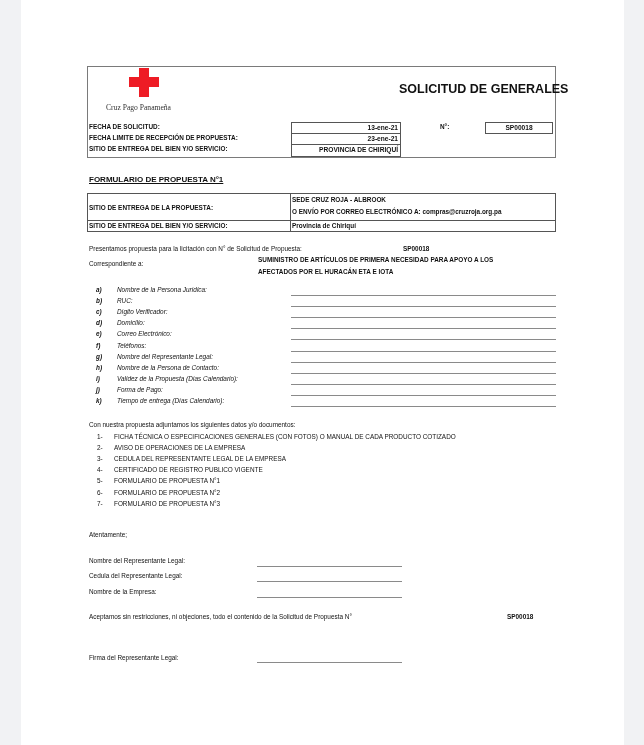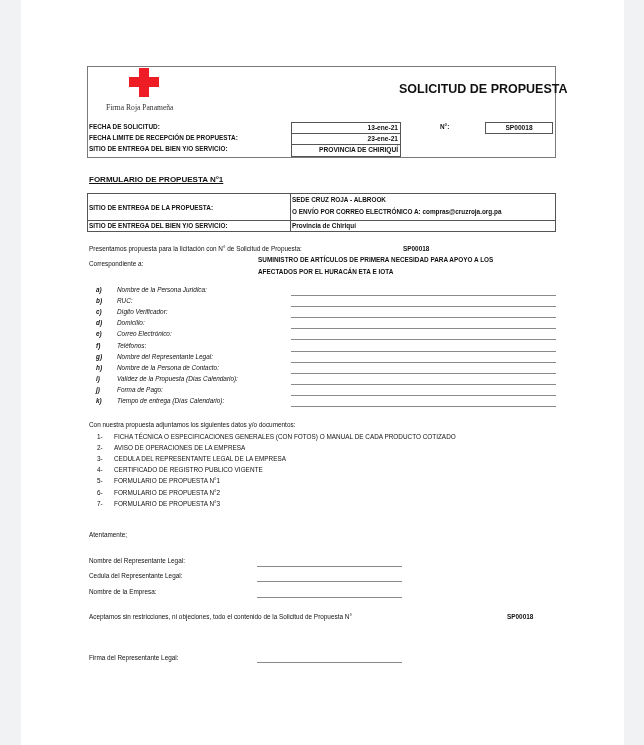--- a/index.html
+++ b/index.html
@@ -48,22 +48,22 @@
   .underline { text-decoration: underline; }
 </style>
 </head>
 <body>
 
 <div class="page"></div>
 
 <div class="header-box"></div>
 <div class="cross-v"></div>
 <div class="cross-h"></div>
-<div class="abs logo-text" style="left:106px; top:103px;">Firma Roja Panameña</div>
-<div class="abs title" style="left:399px; top:82px;">SOLICITUD DE PROPUESTA</div>
+<div class="abs logo-text" style="left:106px; top:103px;">Cruz Pago Panameña</div>
+<div class="abs title" style="left:399px; top:82px;">SOLICITUD DE GENERALES</div>
 
 <div class="abs t6 b" style="left:89px; top:123px;">FECHA DE SOLICITUD:</div>
 <div class="abs t6 b" style="left:89px; top:134px;">FECHA LIMITE DE RECEPCIÓN DE PROPUESTA:</div>
 <div class="abs t6 b" style="left:89px; top:145px;">SITIO DE ENTREGA DEL BIEN Y/O SERVICIO:</div>
 
 <div class="cell-box" style="left:291px; top:122px; width:110px; height:12px;">13-ene-21</div>
 <div class="cell-box" style="left:291px; top:133px; width:110px; height:12px;">23-ene-21</div>
 <div class="cell-box" style="left:291px; top:144px; width:110px; height:13px;">PROVINCIA DE CHIRIQUÍ</div>
 
 <div class="abs t6 b" style="left:440px; top:123px;">N°:</div>

